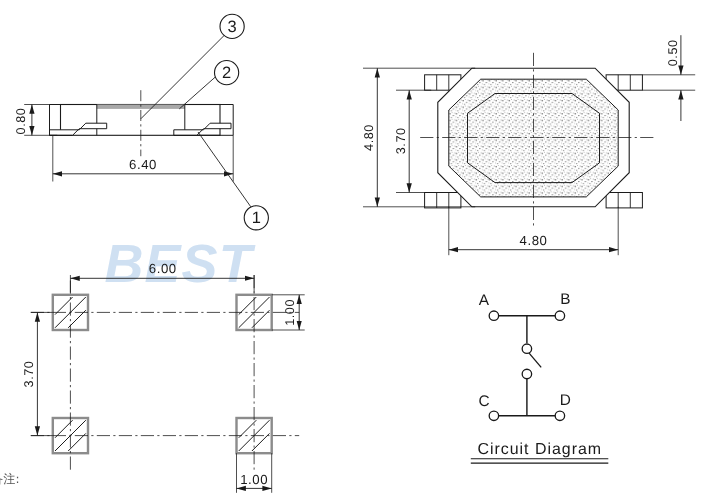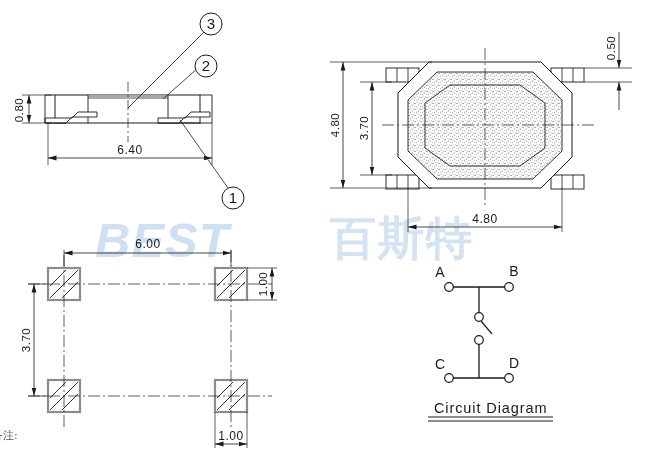--- a/index.html
+++ b/index.html
@@ -62,21 +62,20 @@
     white-space: nowrap;
   }
 </style>
 </head>
 <body>
 
 <div id="sheet">
 
   <div class="wm">
     <div class="wm-best">BEST</div>
-    <div class="wm-cn">百斯特</div>
   </div>
 
   <svg width="651" height="454" viewBox="0 0 651 454">
     <defs>
       <pattern id="stipple" width="6" height="6" patternUnits="userSpaceOnUse">
         <rect width="6" height="6" fill="#ffffff"></rect>
         <circle cx="1" cy="1.5" r="0.55" fill="#3a3a3a"></circle>
         <circle cx="4.2" cy="3.1" r="0.5" fill="#444"></circle>
         <circle cx="2.4" cy="4.8" r="0.45" fill="#555"></circle>
         <circle cx="5.3" cy="0.8" r="0.4" fill="#4a4a4a"></circle>

